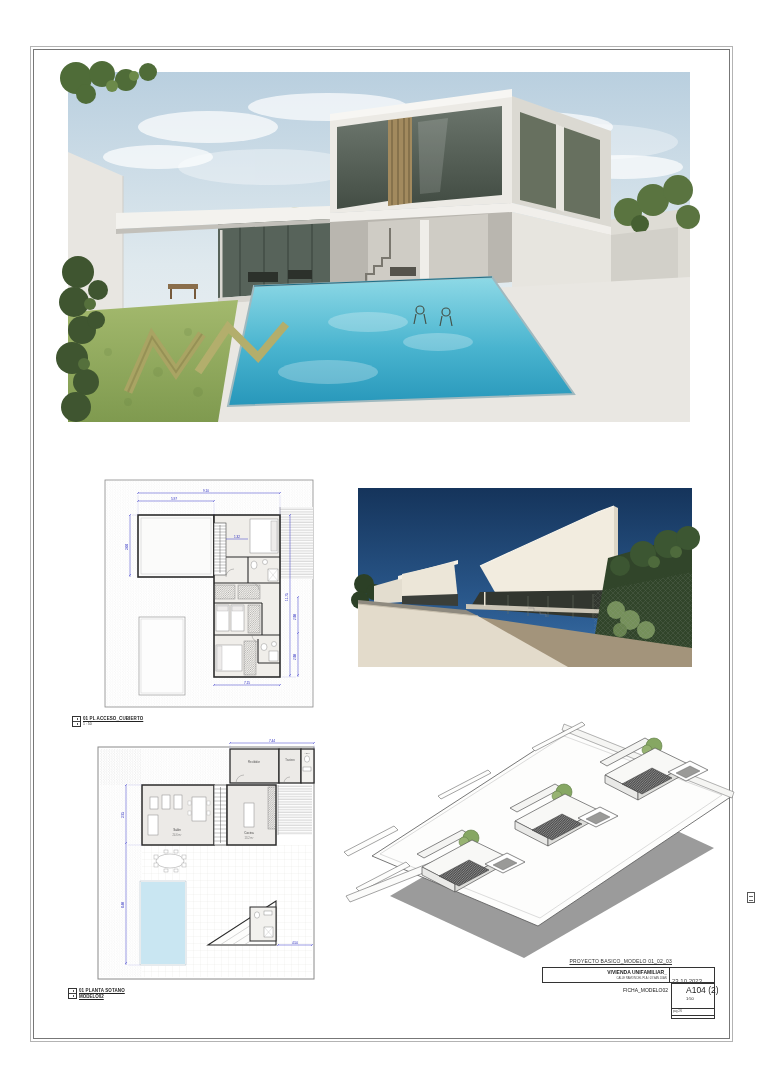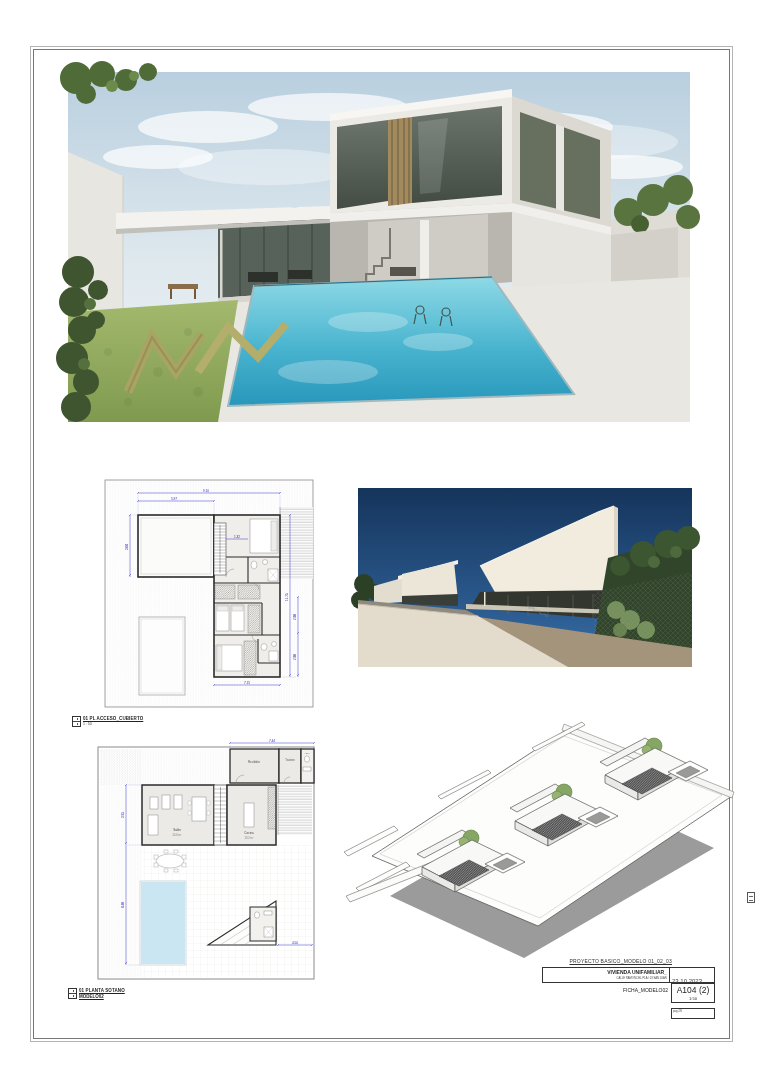--- a/index.html
+++ b/index.html
@@ -30,22 +30,22 @@
               text-decoration:underline;color:#333;white-space:nowrap;letter-spacing:.2px;}
   .tb-box{position:absolute;left:2px;top:11px;width:173px;height:16px;border:1px solid #333;
           box-sizing:border-box;display:flex;background:#fff;}
   .tb-box-left{flex:1;border-right:1px solid #333;padding:1px 2px;display:flex;flex-direction:column;
                align-items:flex-end;justify-content:center;overflow:hidden;}
   .tb-client{font-size:5px;font-weight:bold;white-space:nowrap;}
   .tb-address{font-size:6px;transform:scale(.45);transform-origin:right center;white-space:nowrap;color:#444;}
   .tb-box-right{width:44px;box-sizing:border-box;padding:1px 2px;}
   .tb-date{font-size:6px;transform:scale(.45);transform-origin:left top;white-space:nowrap;color:#444;}
   .tb-ficha{position:absolute;left:0;top:31px;width:128px;text-align:right;font-size:5px;white-space:nowrap;}
-  .tb-sheetcell{position:absolute;left:131px;top:27px;width:44px;height:20px;border:1px solid #333;
-                box-sizing:border-box;padding:1px 2px;background:#fff;text-align:center;}
+  .tb-sheetcell{position:absolute;left:131px;top:27px;width:44px;height:33px;border:1px solid #333;
+                box-sizing:border-box;padding:1px 14px;background:#fff;}
   .tb-number{font-size:8.5px;color:#222;white-space:nowrap;}
   .tb-scale{font-size:4px;margin-top:1px;}
   .tb-pagebox{position:absolute;left:131px;top:52px;width:44px;height:11px;border:1px solid #333;box-sizing:border-box;}
   .tb-page{font-size:6px;transform:scale(.45);transform-origin:left top;white-space:nowrap;padding:1px 2px;color:#444;}
 
   
   .edge-mark{left:747px;top:892px;width:8px;height:11px;border:1px solid #555;box-sizing:border-box;}
   .em-d{height:2px;border-bottom:1px solid #666;margin:1px;}
 </style>
 </head>

